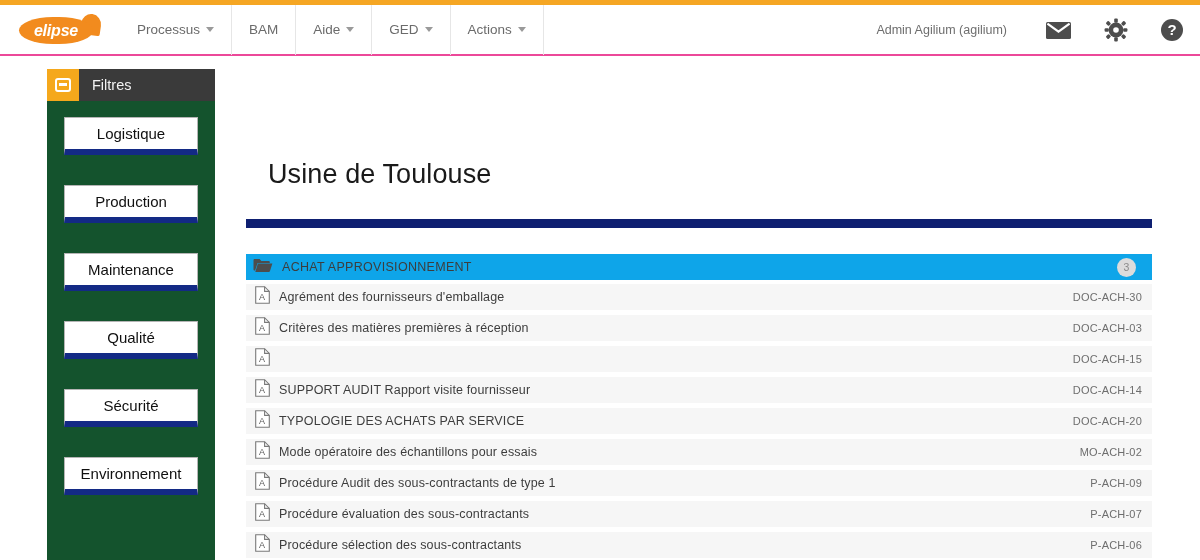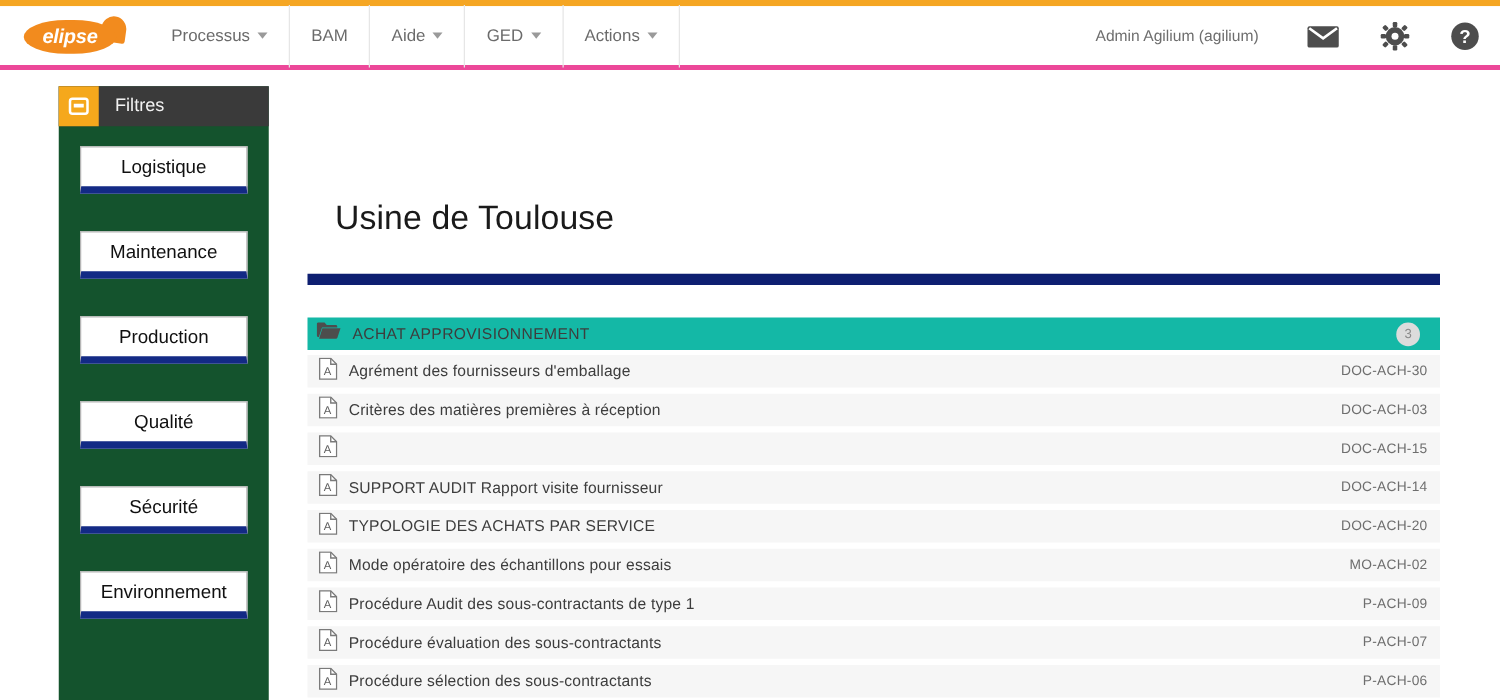--- a/index.html
+++ b/index.html
@@ -18,21 +18,21 @@
     height: 5px;
     width: 100%;
     background: #f5a623;
   }
 
   
   .header {
     position: relative;
     height: 51px;
     background: #ffffff;
-    border-bottom: 4px solid #ec4899;
+    border-bottom: 2px solid #ec4899;
     display: flex;
     align-items: center;
   }
 
   .logo-wrap {
     width: 92px;
     margin-left: 14px;
     display: flex;
     align-items: center;
     justify-content: center;
@@ -205,21 +205,21 @@
     margin-top: 29px;
     width: 906px;
   }
 
   .doc-list {
     margin-top: 26px;
     width: 906px;
   }
 
   .folder-row {
-    background: #14b8a6;
+    background: #0ea5e9;
     height: 26px;
     display: flex;
     align-items: center;
     padding: 0 10px 0 7px;
     margin-bottom: 4px;
     cursor: pointer;
   }
   .folder-name {
     font-size: 12.5px;
     color: #3d3d3d;
@@ -343,24 +343,24 @@
         <span class="filters-glyph"></span>
       </div>
       <div class="filters-title">Filtres</div>
     </div>
 
     <div class="filter-list">
       <div class="filter-btn">
         <span>Logistique</span>
       </div>
       <div class="filter-btn">
+        <span>Production</span>
+      </div>
+      <div class="filter-btn">
         <span>Maintenance</span>
-      </div>
-      <div class="filter-btn">
-        <span>Production</span>
       </div>
       <div class="filter-btn">
         <span>Qualité</span>
       </div>
       <div class="filter-btn">
         <span>Sécurité</span>
       </div>
       <div class="filter-btn">
         <span>Environnement</span>
       </div>

